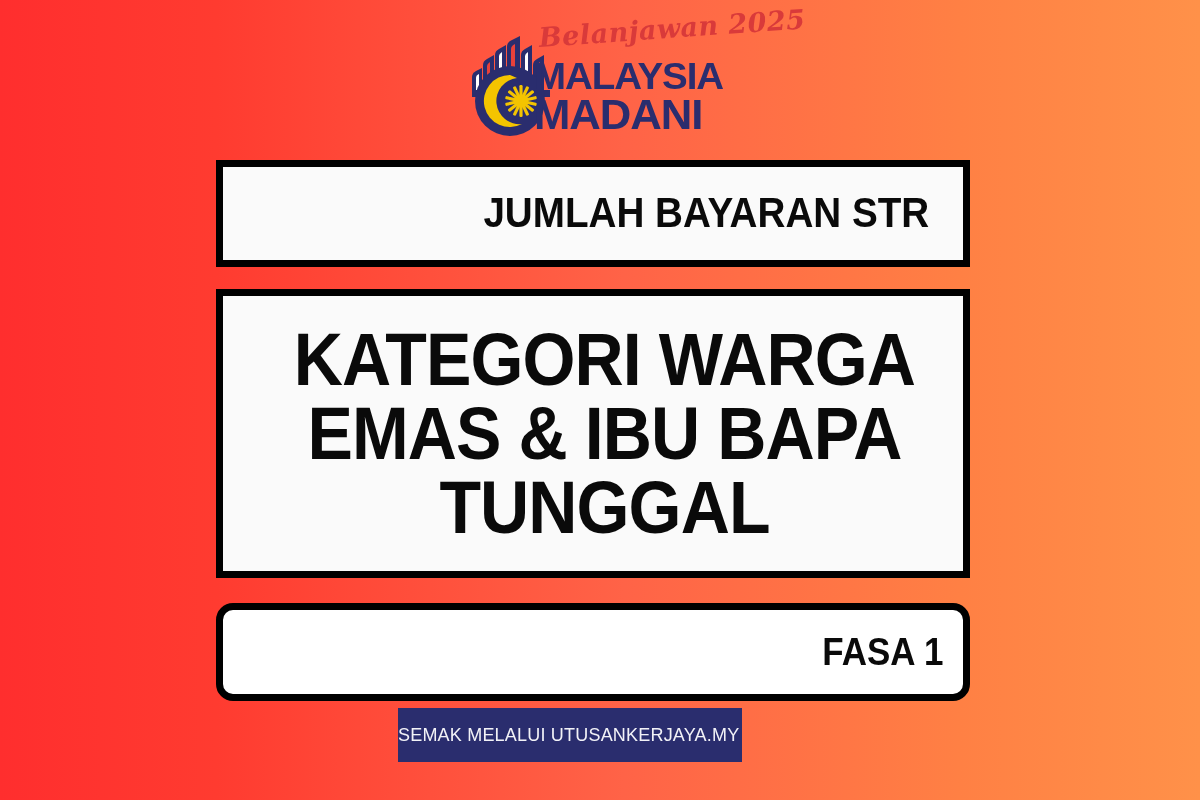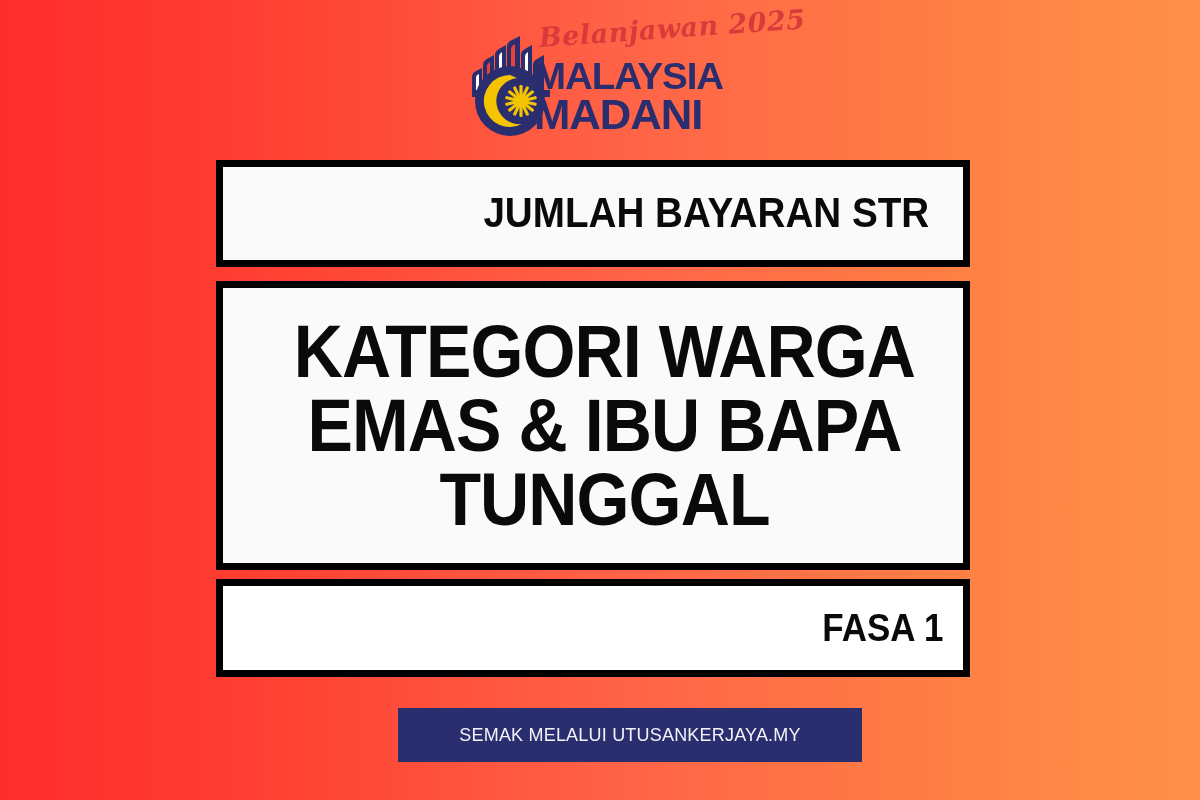--- a/index.html
+++ b/index.html
@@ -80,47 +80,47 @@
     width: 754px;
     background: #FAFAFA;
     border: 7px solid #000000;
     box-sizing: border-box;
     display: flex;
     align-items: center;
     justify-content: flex-end;
     text-align: center;
   }
   #box-total { top: 160px;  height: 107px; }
-  #box-category { top: 281px; height: 289px; padding-left: 23px; }
-  #box-phase  { top: 579px; height: 98px;  background: #FFFFFF; }
+  #box-category { top: 289px; height: 289px; padding-left: 23px; }
+  #box-phase  { top: 603px; height: 98px;  background: #FFFFFF; border-radius: 17px; }
 
   .box-text {
     font-family: "Liberation Sans", sans-serif;
     font-weight: bold;
     color: #0A0A0A;
     line-height: 1.02;
     transform: scaleX(0.92);
     transform-origin: center center;
     padding: 0 14px;
   }
   #total-text    { font-size: 42px; letter-spacing: 0px; }
   #category-text { font-size: 74px; letter-spacing: -1px; line-height: 1.0; }
   #phase-text    { font-size: 38px; letter-spacing: 0px; }
 
   
   .footer-banner {
     position: absolute;
     left: 398px;
     top: 708px;
-    width: 464px;
+    width: 344px;
     height: 54px;
     background: #2A2D6E;
     display: flex;
     align-items: center;
-    justify-content: center;
+    justify-content: flex-start;
   }
   .footer-text {
     font-family: "Liberation Sans", sans-serif;
     font-size: 18px;
     font-weight: normal;
     color: #F2F2F7;
     letter-spacing: 0.2px;
     white-space: nowrap;
   }
 </style>

